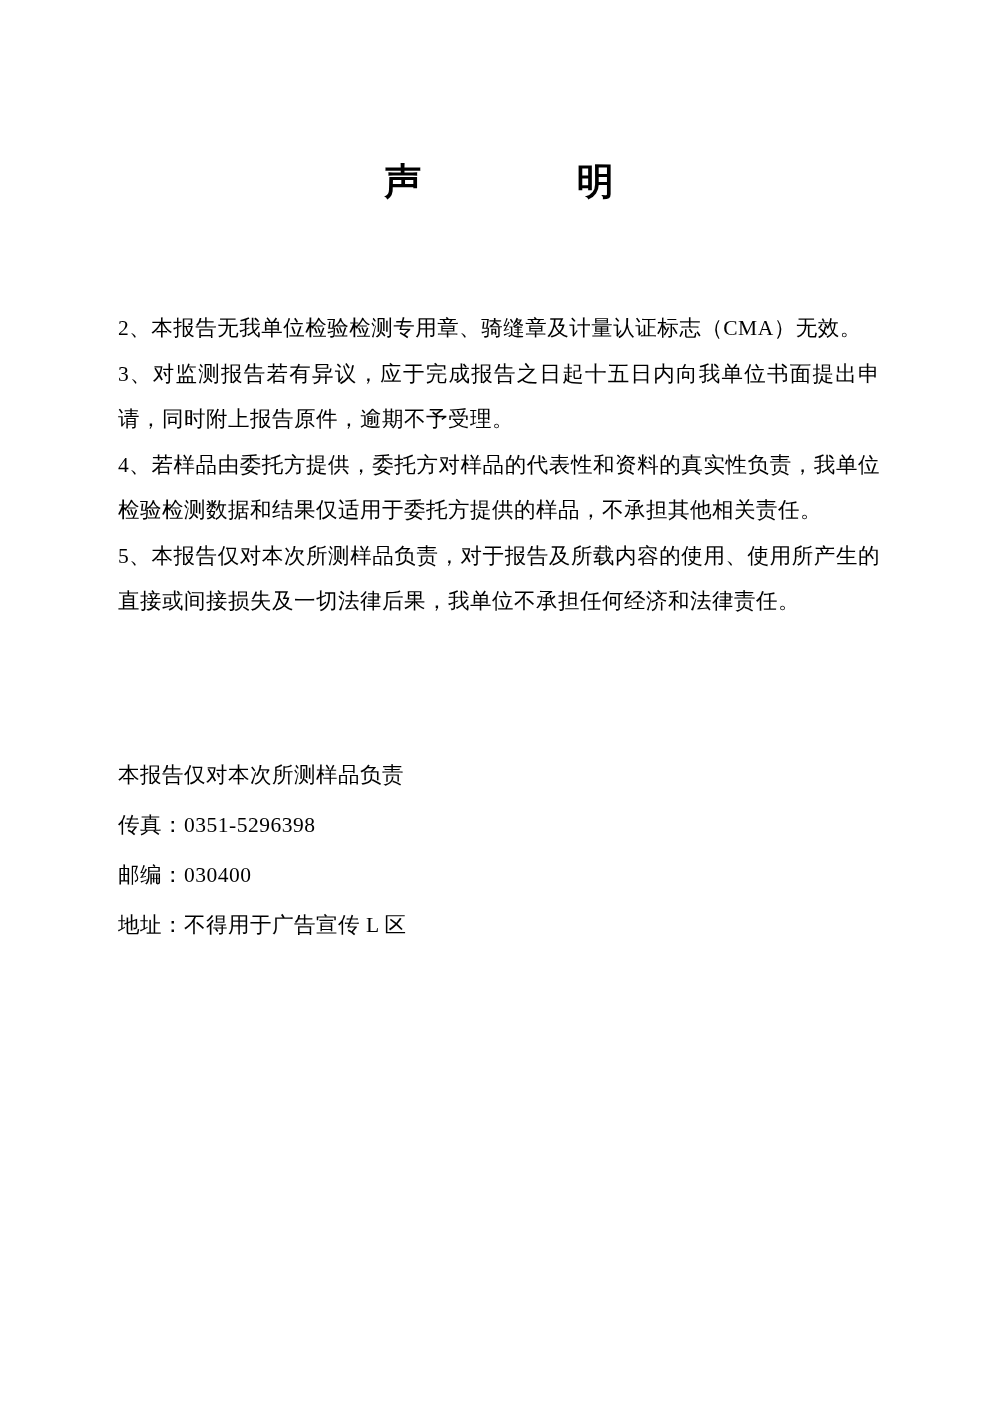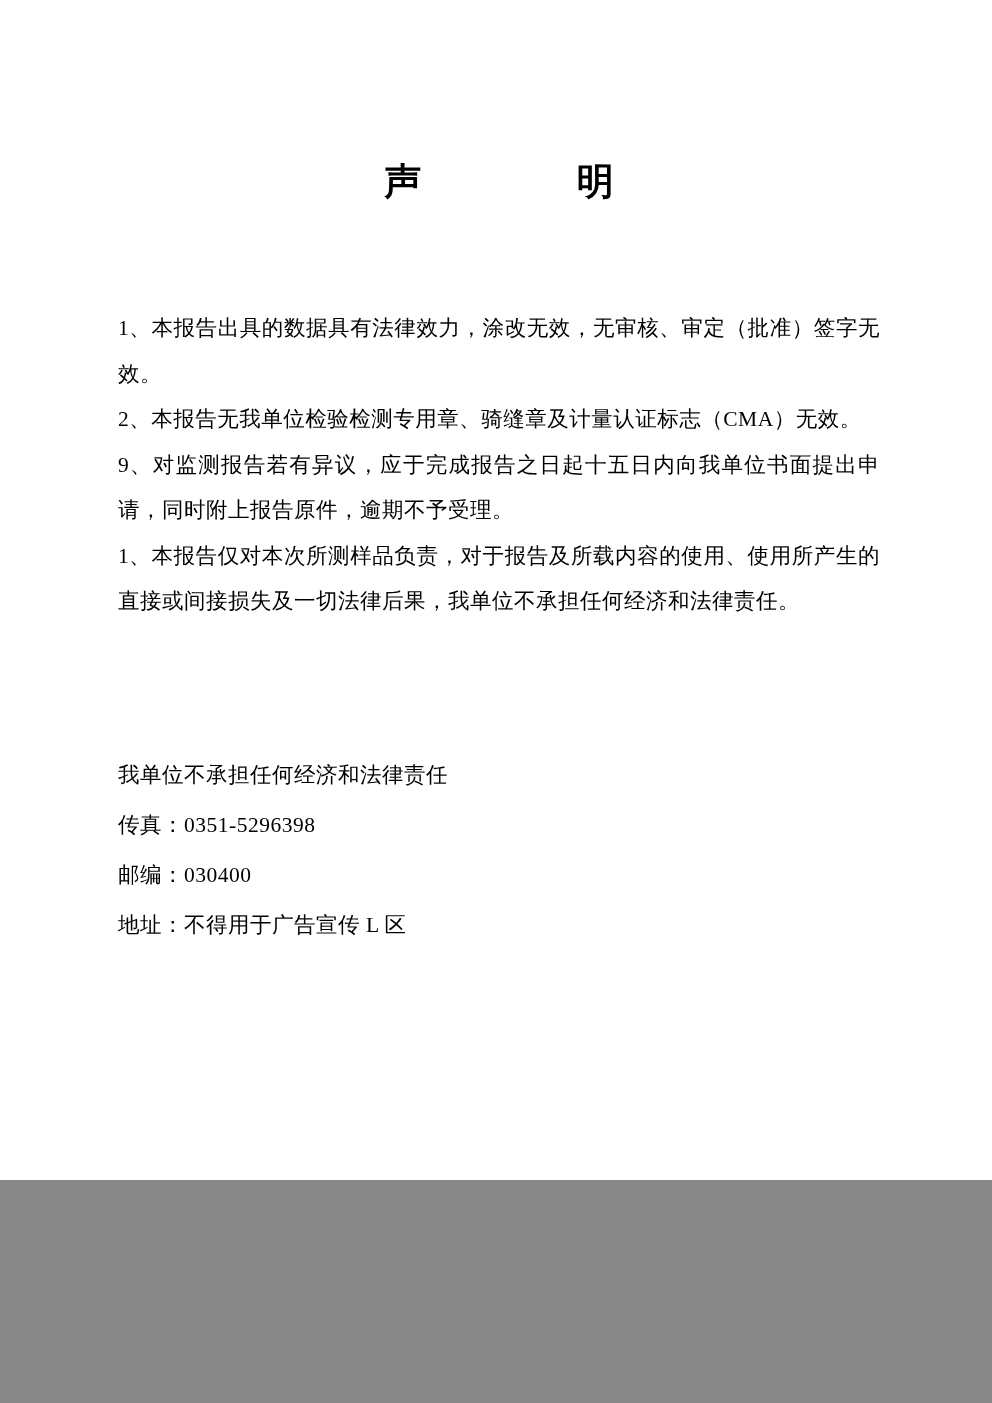--- a/index.html
+++ b/index.html
@@ -3,21 +3,21 @@
 <meta charset="utf-8">
 <style>
   html, body {
     margin: 0;
     padding: 0;
     background: #888;
   }
   .page {
     position: relative;
     width: 992px;
-    height: 1180px;
+    height: 1403px;
     margin: 0 auto;
     background: #ffffff;
     color: #000000;
     font-family: "Liberation Serif", "DejaVu Serif", serif;
     box-sizing: border-box;
     padding: 160px 112px 0 118px;
     overflow: hidden;
   }
   .doc-title {
     text-align: center;
@@ -54,26 +54,26 @@
   }
 </style>
 </head>
 <body>
 
 <div class="page">
 
   <h1 class="doc-title">声明</h1>
 
   <div class="statement">
-    <p>1、本报告出具的数据具有法律效力，涂改无效，无审核、审定（批准）签字无效。</p>
     <p>2、本报告无我单位检验检测专用章、骑缝章及计量认证标志（CMA）无效。</p>
-    <p>9、对监测报告若有异议，应于完成报告之日起十五日内向我单位书面提出申请，同时附上报告原件，逾期不予受理。</p>
-    <p>1、本报告仅对本次所测样品负责，对于报告及所载内容的使用、使用所产生的直接或间接损失及一切法律后果，我单位不承担任何经济和法律责任。</p>
+    <p>3、对监测报告若有异议，应于完成报告之日起十五日内向我单位书面提出申请，同时附上报告原件，逾期不予受理。</p>
+    <p>4、若样品由委托方提供，委托方对样品的代表性和资料的真实性负责，我单位检验检测数据和结果仅适用于委托方提供的样品，不承担其他相关责任。</p>
+    <p>5、本报告仅对本次所测样品负责，对于报告及所载内容的使用、使用所产生的直接或间接损失及一切法律后果，我单位不承担任何经济和法律责任。</p>
   </div>
 
   <div class="contact">
-    <p>我单位不承担任何经济和法律责任</p>
+    <p>本报告仅对本次所测样品负责</p>
     <p><span>传真：</span><span class="value">0351-5296398</span></p>
     <p><span>邮编：</span><span class="value">030400</span></p>
     <p><span>地址：</span><span class="value">不得用于广告宣传 L 区</span></p>
   </div>
 
 </div>
 
 </body></html>

